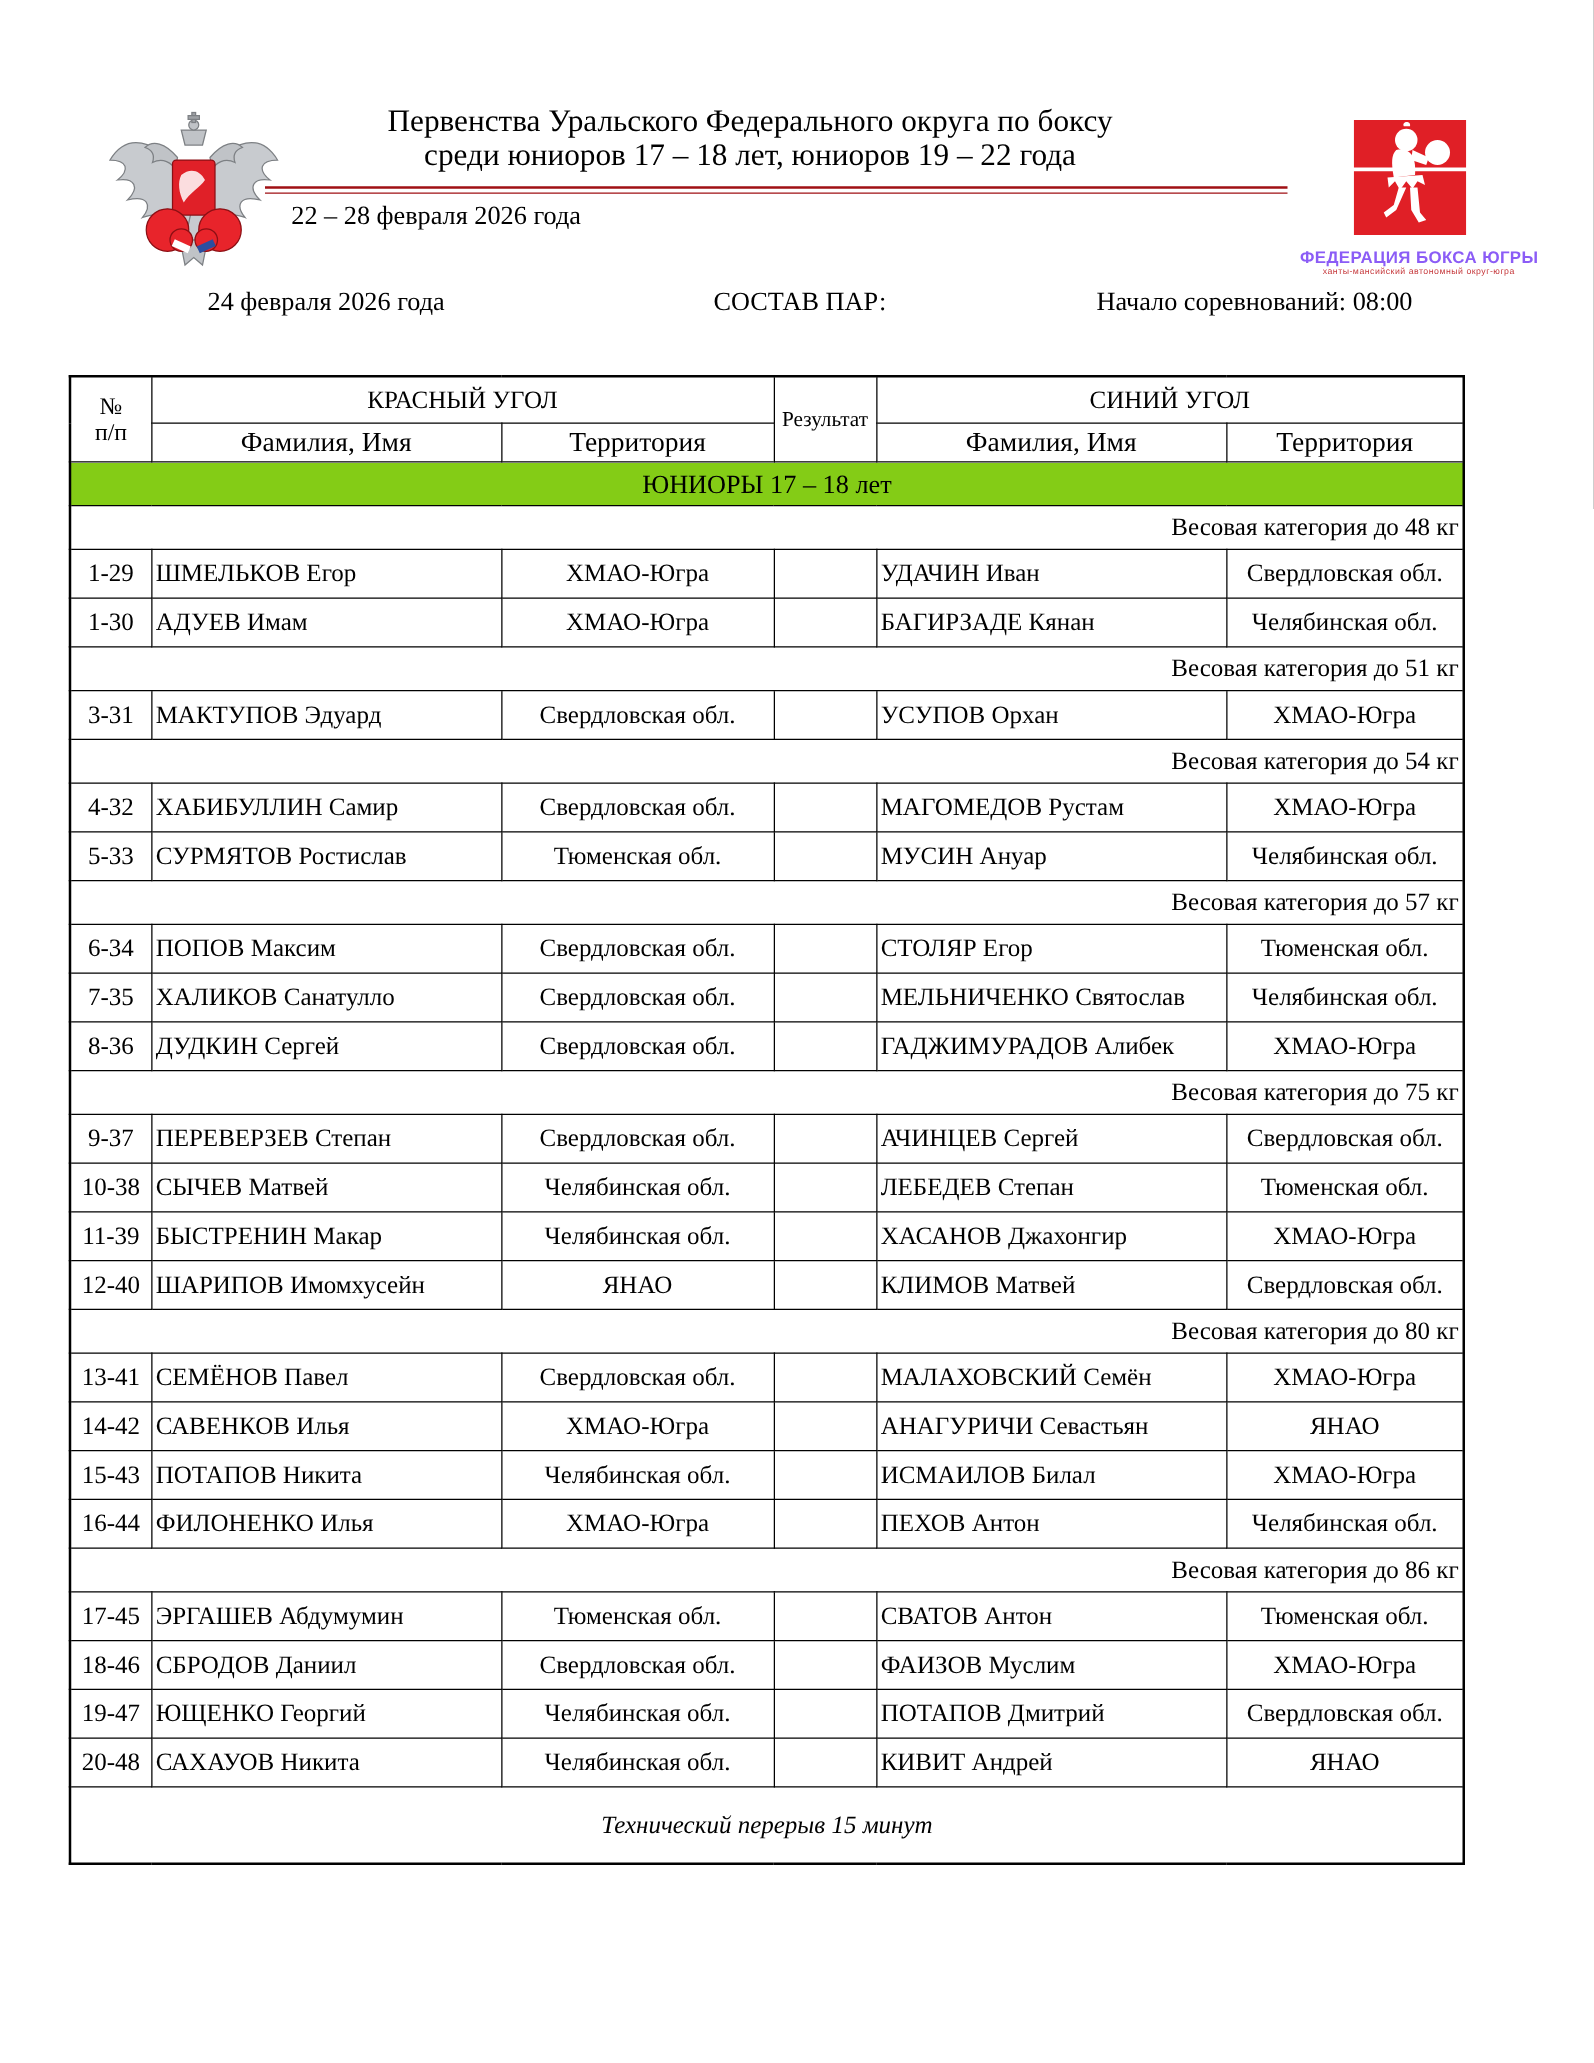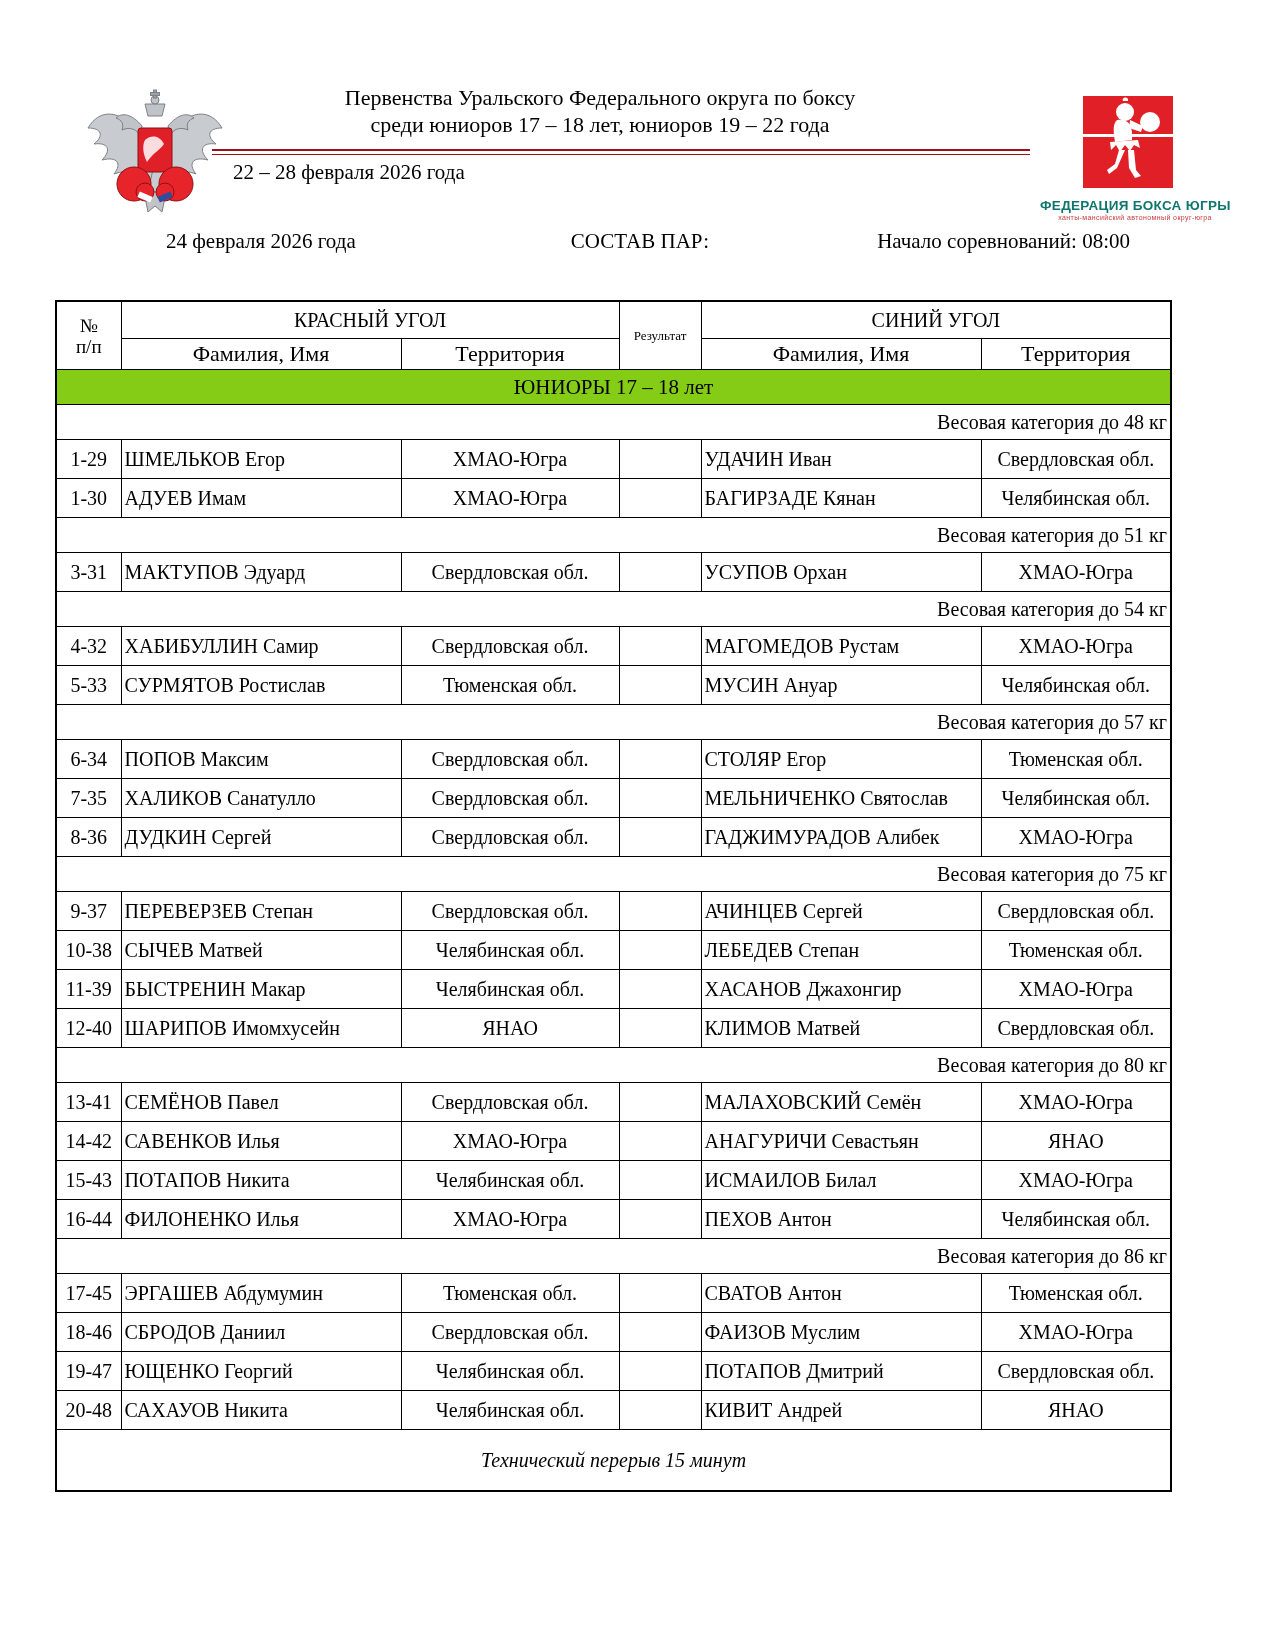--- a/index.html
+++ b/index.html
@@ -5,54 +5,54 @@
   html,body { margin:0; padding:0; background:#888; }
   #page {
     position:relative; width:1275px; height:1650px; margin:0 auto;
     background:#ffffff; font-family:"Liberation Serif", serif; color:#000;
     overflow:hidden;
   }
   .abs { position:absolute; }
 
   
   #title-block { left:230px; top:84px; width:740px; text-align:center;
-    font-size:22px; line-height:27px; }
+    font-size:25px; line-height:27px; }
   #red-rule { left:212px; top:149px; width:818px; height:3px;
     border-top:2px solid #a01014; border-bottom:1px solid #a01014; }
   #date-range { left:233px; top:160px; font-size:21px; }
   #place-block { left:790px; top:153px; width:180px; text-align:center;
     font-size:21px; line-height:30px; }
 
   #info-date  { left:118px; top:229px; font-size:21px;margin-left:48px; }
   #info-label { left:490px; top:229px; width:300px; text-align:center; font-size:21px; }
   #info-start { left:868px; top:229px; width:262px; text-align:right; font-size:21px; }
 
   
   #emblem { left:82px; top:88px; }
 
   
   #fed-logo { left:1083px; top:96px; }
   #logo-caption { left:1040px; top:198px; width:190px; text-align:center;
     font-family:"Liberation Sans", sans-serif; font-weight:bold;
-    font-size:13.5px; letter-spacing:0.3px; color:#0f766e; white-space:nowrap; }
+    font-size:13.5px; letter-spacing:0.3px; color:#8b5cf6; white-space:nowrap; }
   #logo-subcaption { left:1040px; top:214px; width:190px; text-align:center;
     font-family:"Liberation Sans", sans-serif; font-size:7px;
     color:#c6393c; letter-spacing:0.4px; white-space:nowrap; }
 
   
   #pairs-table { position:absolute; left:55px; top:300px; width:1115px;
     border-collapse:collapse; table-layout:fixed; }
   #pairs-table th, #pairs-table td {
     border:1px solid #000; padding:0 3px; overflow:hidden; white-space:nowrap; }
   #pairs-table { border:2px solid #000; }
   #pairs-table thead th { font-weight:normal; text-align:center; }
   th.corner { font-size:20px; height:36px; }
   th.sub    { font-size:22px; height:30px; }
   th.numhdr { font-size:19px; line-height:21px; }
-  th.reshdr { font-size:13px; padding:0;margin-left:38px; }
+  th.reshdr { font-size:17px; padding:0;margin-left:38px; }
   tr.band td { background:#84cc16; text-align:center; font-size:21px; height:34px; }
   tr.cat td  { text-align:right; font-size:20px; height:34px; }
   tr.bout    { height:39px; }
   tr.bout td { font-size:20px; }
   td.c { text-align:center; }
   td.nm { text-align:left; padding-left:4px; }
   tr.tech td { height:60px; text-align:center; font-style:italic; font-size:20px; }
 </style>
 </head>
 <body>

